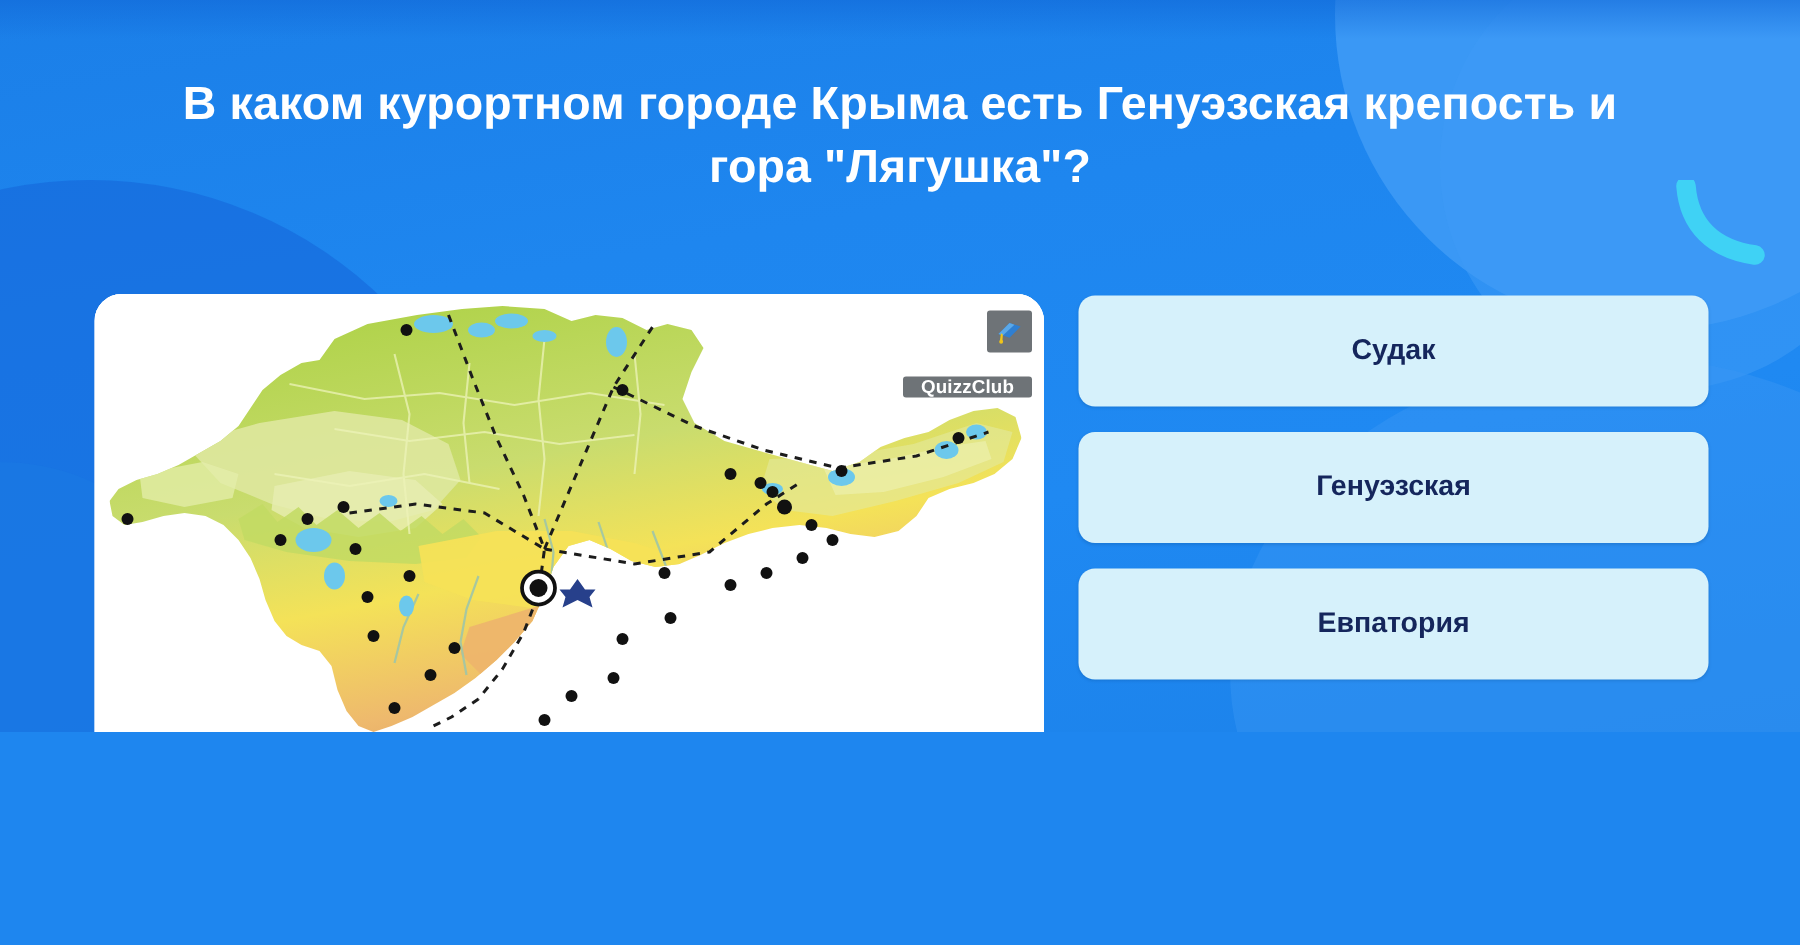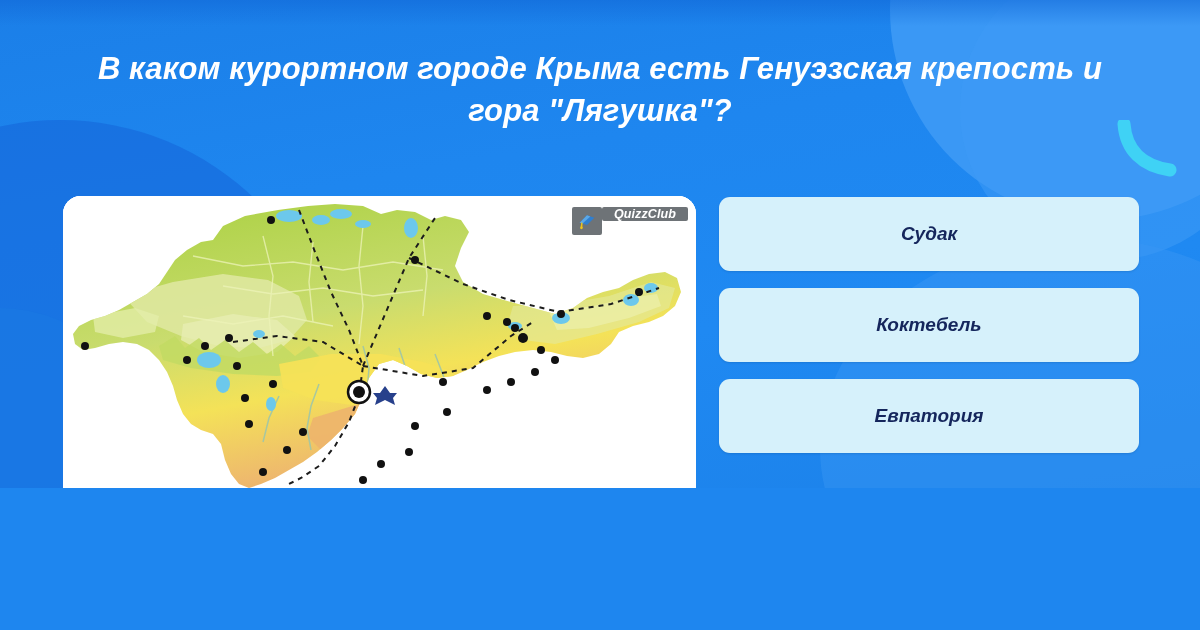--- a/index.html
+++ b/index.html
@@ -14,21 +14,20 @@
     font-family: "Liberation Sans", "DejaVu Sans", sans-serif;
     background: #1e86ef;
   }
 
   #stage {
     position: relative;
     width: 1200px;
     height: 488px;
     background: linear-gradient(170deg, #1b7fe8 0%, #1e86ef 35%, #1f89f2 65%, #1c82ea 100%);
     overflow: hidden;
-    font-style: italic;
   }
 
   
   .blob {
     position: absolute;
     border-radius: 50%;
     pointer-events: none;
   }
   .blob-topright-light {
     width: 420px; height: 420px;
@@ -109,23 +108,24 @@
     background: #ffffff;
   }
   .map-svg { display: block; width: 100%; height: 100%; }
 
   
   .watermark {
     position: absolute;
     right: 8px;
     top: 11px;
     display: flex;
-    align-items: flex-start;
-    gap: 0;
+    align-items: flex-end;
+    gap: 16px;
     z-index: 6;
+    flex-direction: column;
   }
   .wm-icon {
     width: 30px; height: 28px;
     background: #6e7377;
     border-radius: 2px;
     display: flex;
     align-items: center;
     justify-content: center;
   }
   .wm-label {
@@ -347,21 +347,21 @@
       </div>
       <div class="wm-label">QuizzClub</div>
     </div>
   </div>
 
   <div class="answers">
     <div class="answer">
       <span>Судак</span>
     </div>
     <div class="answer">
-      <span>Коктебель</span>
+      <span>Генуэзская</span>
     </div>
     <div class="answer">
       <span>Евпатория</span>
     </div>
 
   </div>
 
 </div>
 
 </body></html>

